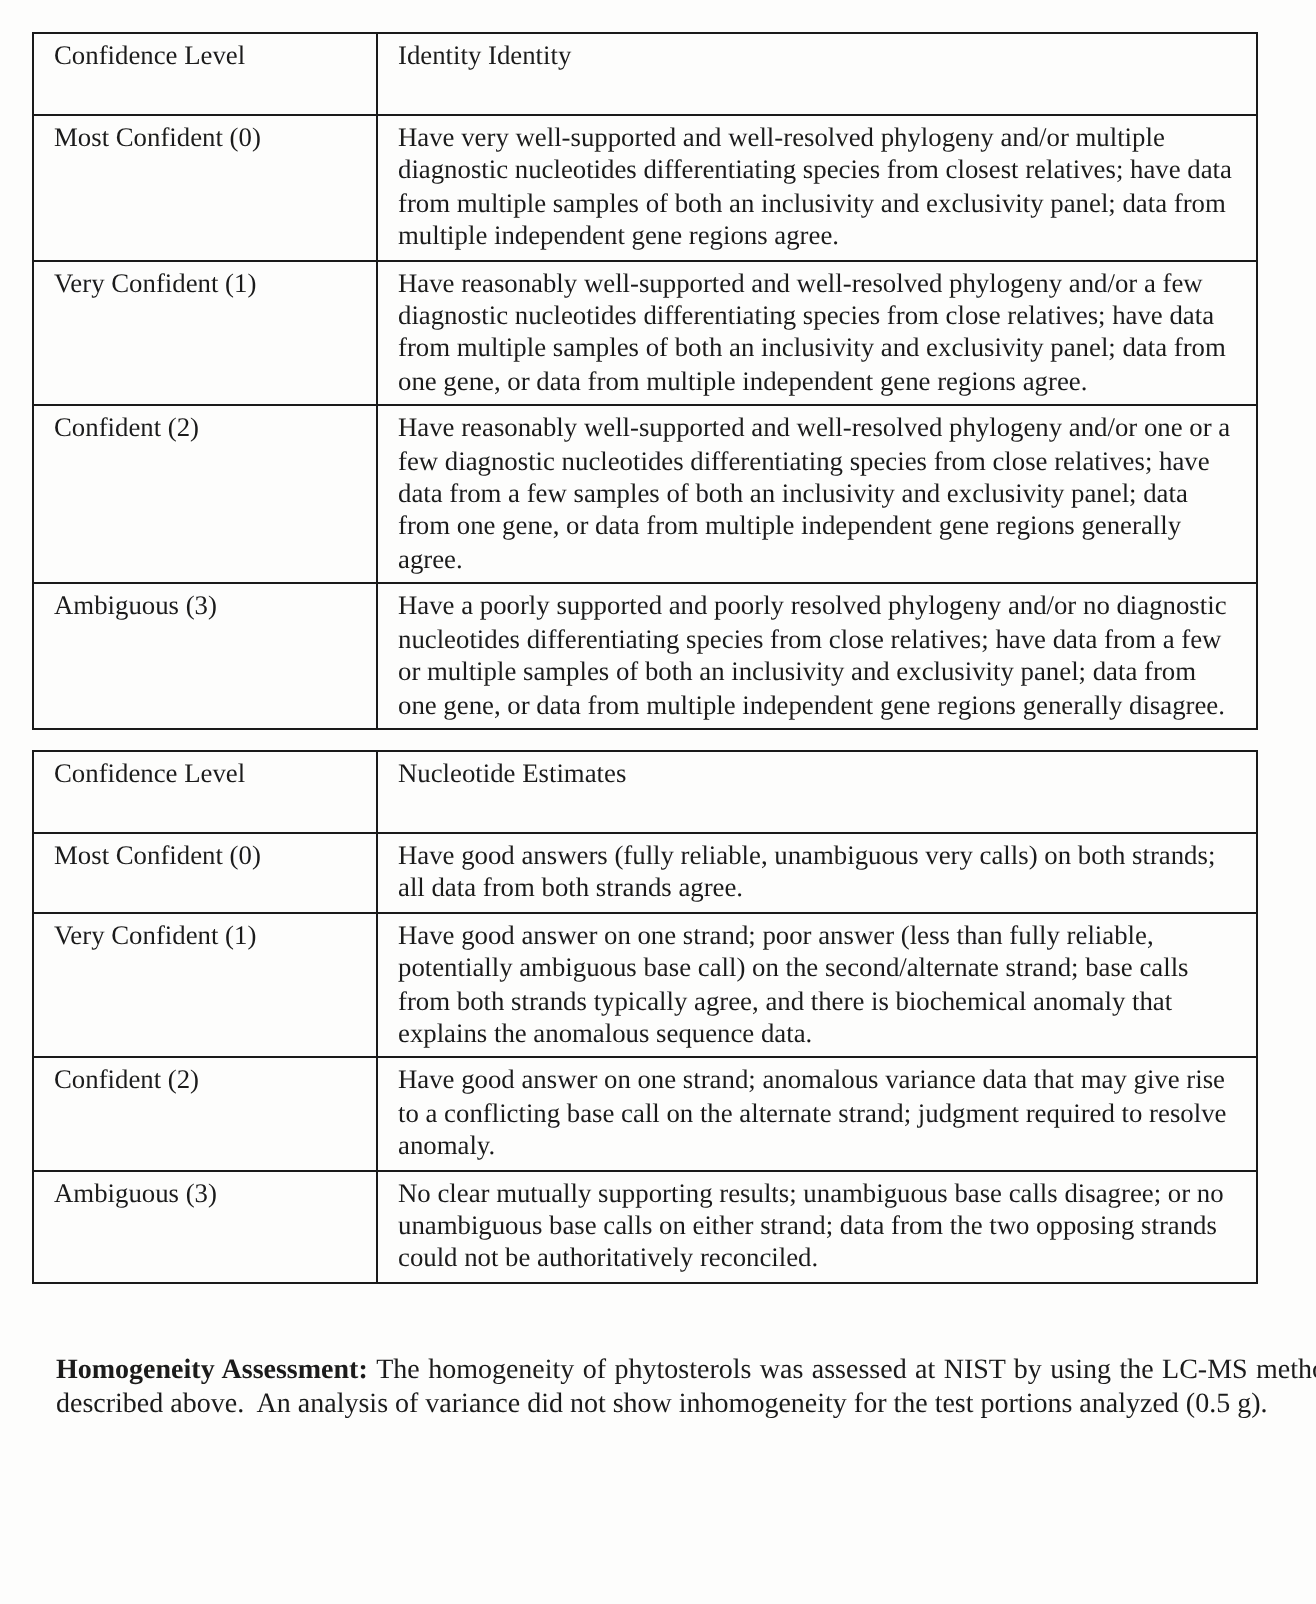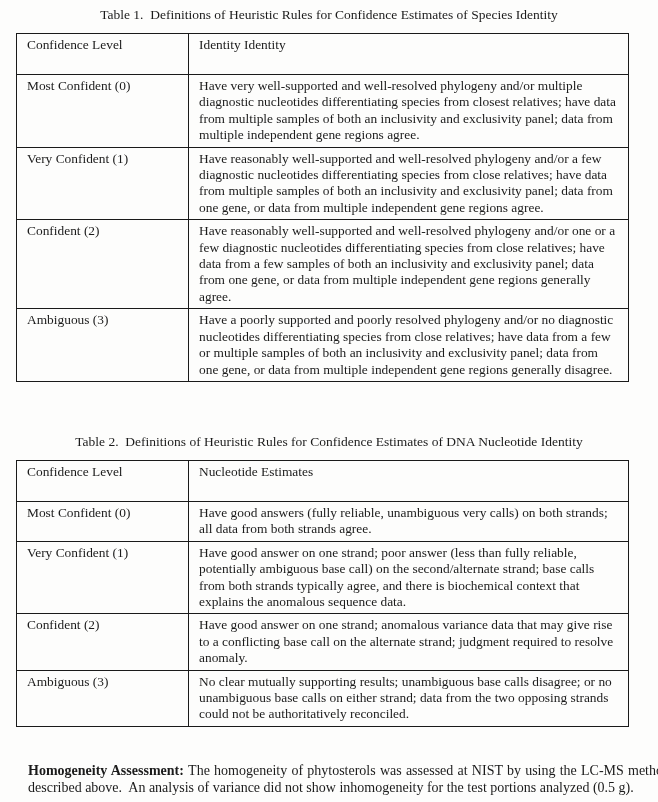--- a/index.html
+++ b/index.html
@@ -57,21 +57,20 @@
   .para-1 { margin-top: 35px; }
   .para b { font-weight: bold; }
   .para .para-body { white-space: pre-wrap; }
   .para b::after { content: "\00a0 "; }
 </style>
 </head>
 <body>
 
 <div class="doc">
 
-  <p class="tbl-title title-1">Table 1.  Definitions of Heuristic Rules for Confidence Estimates of Species Identity</p>
 
   <table class="rules-table">
     <colgroup>
         <col class="c1">
         <col class="c2">
       </colgroup>
     <thead>
       <tr>
         <th>Confidence Level</th>
         <th>Identity Identity</th>
@@ -90,41 +89,40 @@
         <td>Confident (2)</td>
         <td>Have reasonably well-supported and well-resolved phylogeny and/or one or a few diagnostic nucleotides differentiating species from close relatives; have data from a few samples of both an inclusivity and exclusivity panel; data from one gene, or data from multiple independent gene regions generally agree.</td>
       </tr>
       <tr>
         <td>Ambiguous (3)</td>
         <td>Have a poorly supported and poorly resolved phylogeny and/or no diagnostic nucleotides differentiating species from close relatives; have data from a few or multiple samples of both an inclusivity and exclusivity panel; data from one gene, or data from multiple independent gene regions generally disagree.</td>
       </tr>
     </tbody>
   </table>
 
-  <p class="tbl-title title-2">Table 2.  Definitions of Heuristic Rules for Confidence Estimates of DNA Nucleotide Identity</p>
 
   <table class="rules-table">
     <colgroup>
         <col class="c1">
         <col class="c2">
       </colgroup>
     <thead>
       <tr>
         <th>Confidence Level</th>
         <th>Nucleotide Estimates</th>
       </tr>
     </thead>
     <tbody>
       <tr>
         <td>Most Confident (0)</td>
         <td>Have good answers (fully reliable, unambiguous very calls) on both strands; all data from both strands agree.</td>
       </tr>
       <tr>
         <td>Very Confident (1)</td>
-        <td>Have good answer on one strand; poor answer (less than fully reliable, potentially ambiguous base call) on the second/alternate strand; base calls from both strands typically agree, and there is biochemical context that explains the anomalous sequence data.</td>
+        <td>Have good answer on one strand; poor answer (less than fully reliable, potentially ambiguous base call) on the second/alternate strand; base calls from both strands typically agree, and there is biochemical anomaly that explains the anomalous sequence data.</td>
       </tr>
       <tr>
         <td>Confident (2)</td>
         <td>Have good answer on one strand; anomalous variance data that may give rise to a conflicting base call on the alternate strand; judgment required to resolve anomaly.</td>
       </tr>
       <tr>
         <td>Ambiguous (3)</td>
         <td>No clear mutually supporting results; unambiguous base calls disagree; or no unambiguous base calls on either strand; data from the two opposing strands could not be authoritatively reconciled.</td>
       </tr>
     </tbody>

